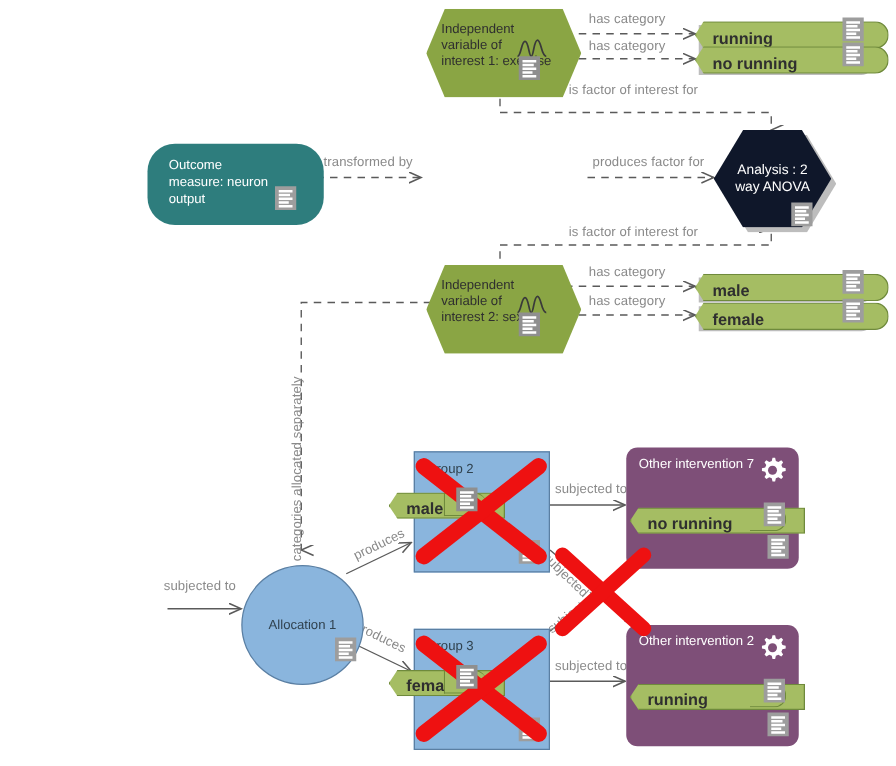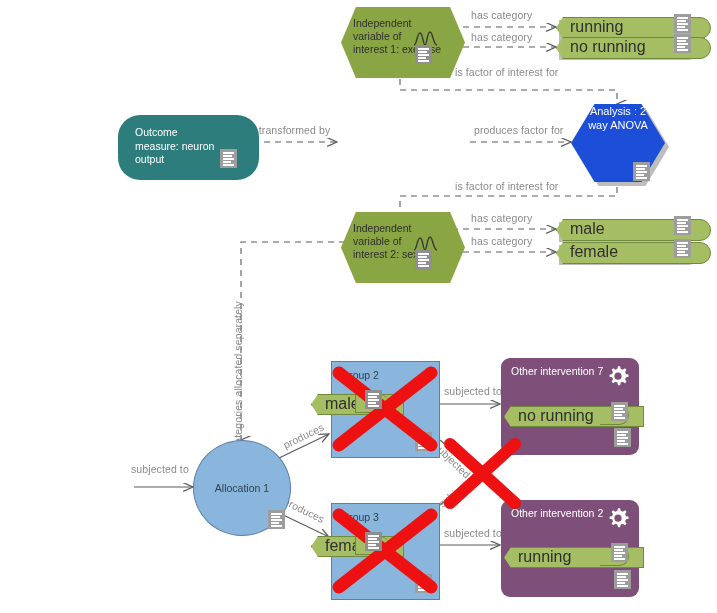--- a/index.html
+++ b/index.html
@@ -9,43 +9,43 @@
   .node{position:absolute;box-sizing:border-box;}
   .lbl{position:absolute;color:#8a8a8a;font-size:10.5px;white-space:nowrap;letter-spacing:0.1px;}
   .lbl.rot{transform:rotate(-90deg);transform-origin:left top;}
 
   
   .hexvar{background:#8aa544;color:#2f2f2f;font-size:10.5px;line-height:13px;
      clip-path:polygon(12% 0,88% 0,100% 50%,88% 100%,12% 100%,0 50%);
      padding:10px 0 0 12px;}
 
   
-  .hexan{background:#1d4ed8;color:#ffffff;font-size:11px;line-height:14px;
+  .hexan{background:#0f172a;color:#ffffff;font-size:11px;line-height:14px;
      clip-path:polygon(25% 0,75% 0,100% 50%,75% 100%,25% 100%,0 50%);
-     display:flex;align-items:flex-start;justify-content:center;text-align:center;}
+     display:flex;align-items:center;justify-content:center;text-align:center;}
 
   
   .rrect{background:#2e7d7d;color:#ffffff;font-size:10.5px;line-height:13.5px;border-radius:22px;padding:11px 0 0 13px;}
 
   
   .para{background:#9e1050;color:#ffffff;font-size:10.5px;line-height:13.5px;
      clip-path:polygon(7% 0,100% 0,93% 100%,0 100%);display:flex;align-items:center;justify-content:center;text-align:center;}
 
   
   .gbox{background:#8ab5dd;border:1px solid #5a7fa3;color:#30424f;font-size:10.5px;padding:7px 0 0 9px;}
   
   .circ{background:#8ab5dd;border:1px solid #5a7fa3;border-radius:50%;color:#30424f;font-size:10.5px;
      display:flex;align-items:center;justify-content:center;}
   
   .pbox{background:#7e4f78;border-radius:9px;color:#ffffff;font-size:10.5px;padding:7px 0 0 10px;}
 
   
-  .tag{background:#a5bd63;border:1px solid #6f8a3c;color:#2f2f2f;font-size:16px;
-     display:flex;align-items:flex-start;padding-left:13px;
-     clip-path:polygon(0 50%,7px 0,100% 0,100% 100%,7px 100%);}
+  .tag{background:#a5bd63;border:1px solid #6f8a3c;color:#2f2f2f;font-size:13px;
+     display:flex;align-items:flex-end;padding-left:13px;
+     clip-path:polygon(0 50%,7px 0,100% 0,100% 100%,7px 100%);font-weight:bold;}
   .tagr{border-radius:0 11px 11px 0;}
 
   .shadow{position:absolute;background:#bdbdbd;}
 
   
   .note{position:absolute;width:17px;height:19px;background:#9d9d9d;}
   .note i{position:absolute;left:3px;height:1.5px;background:#ffffff;display:block;}
   .note.dk{background:#8f8f8f;}
 
   
@@ -237,21 +237,21 @@
       <i style="top:3px;width:11px"></i>
         <i style="top:6px;width:9px"></i>
         <i style="top:9px;width:11px"></i>
         <i style="top:12px;width:8px"></i>
         <i style="top:15px;width:11px"></i>
     </div>
   </div>
 
 
   <div class="node" style="left:193px;top:440px;width:96px;height:94px;">
-    <div class="circ" style="position:absolute;left:0;top:0;width:96px;height:94px;align-items:center;">
+    <div class="circ" style="position:absolute;left:0;top:12px;width:96px;height:94px;align-items:center;">
       <span>Allocation 1</span>
     </div>
     <div class="note" style="left:75px;top:70px;">
       <i style="top:3px;width:11px"></i>
         <i style="top:6px;width:9px"></i>
         <i style="top:9px;width:11px"></i>
         <i style="top:12px;width:8px"></i>
         <i style="top:15px;width:11px"></i>
     </div>
   </div>

